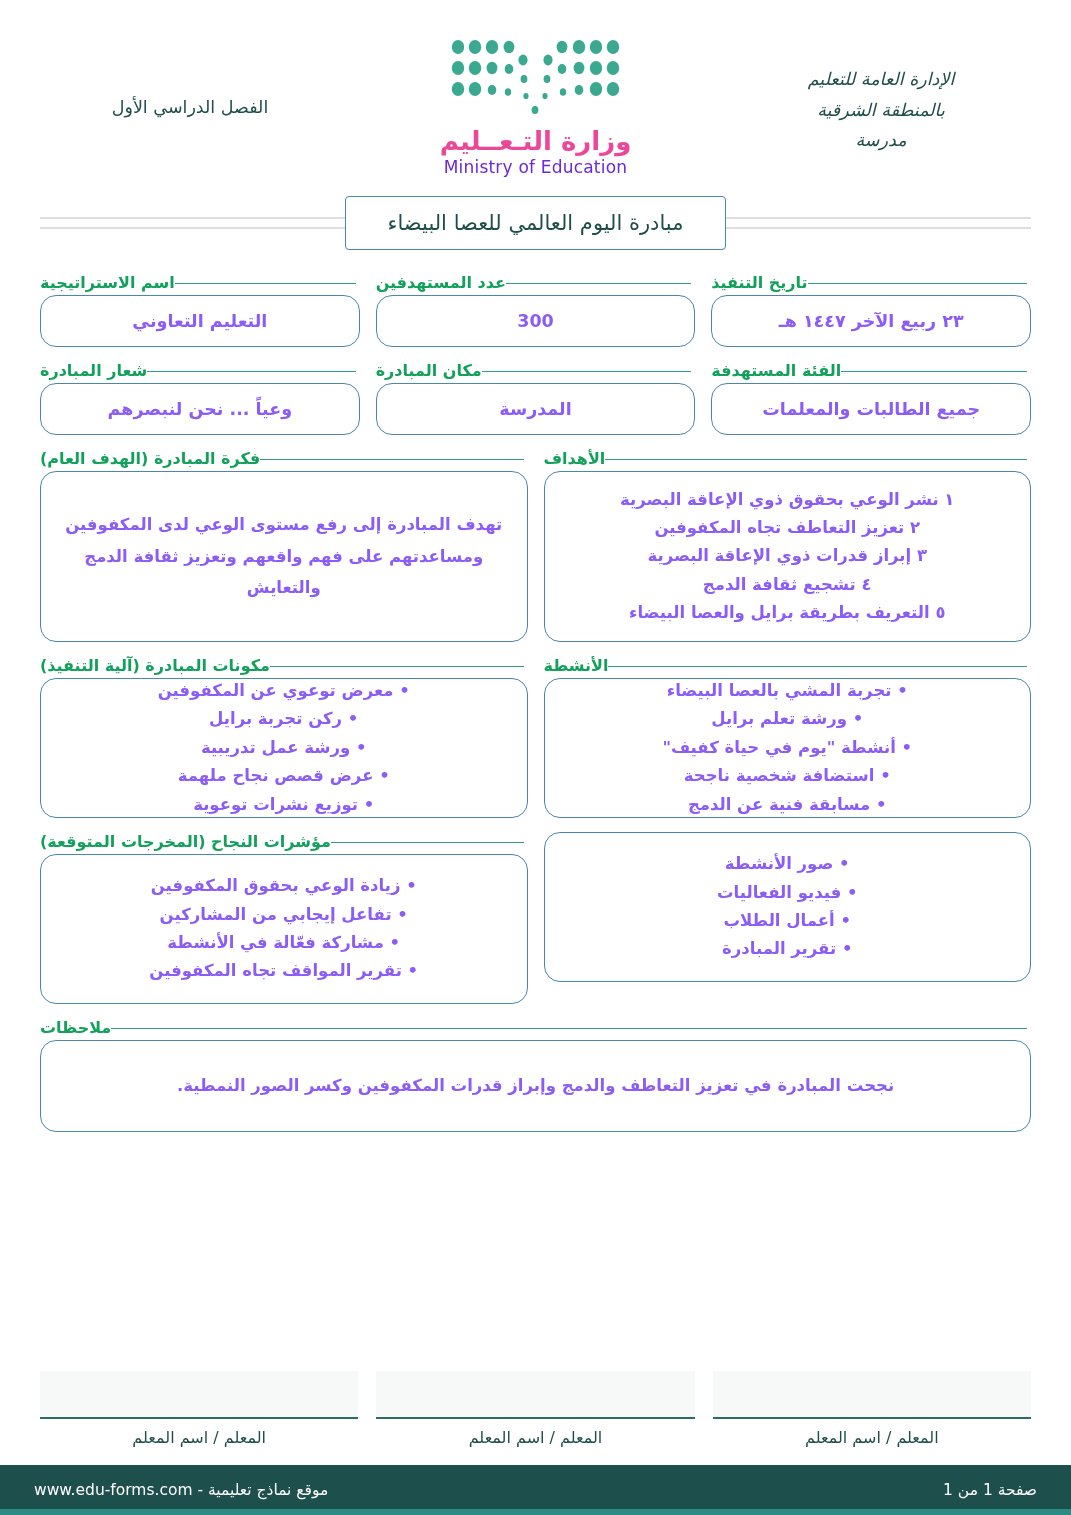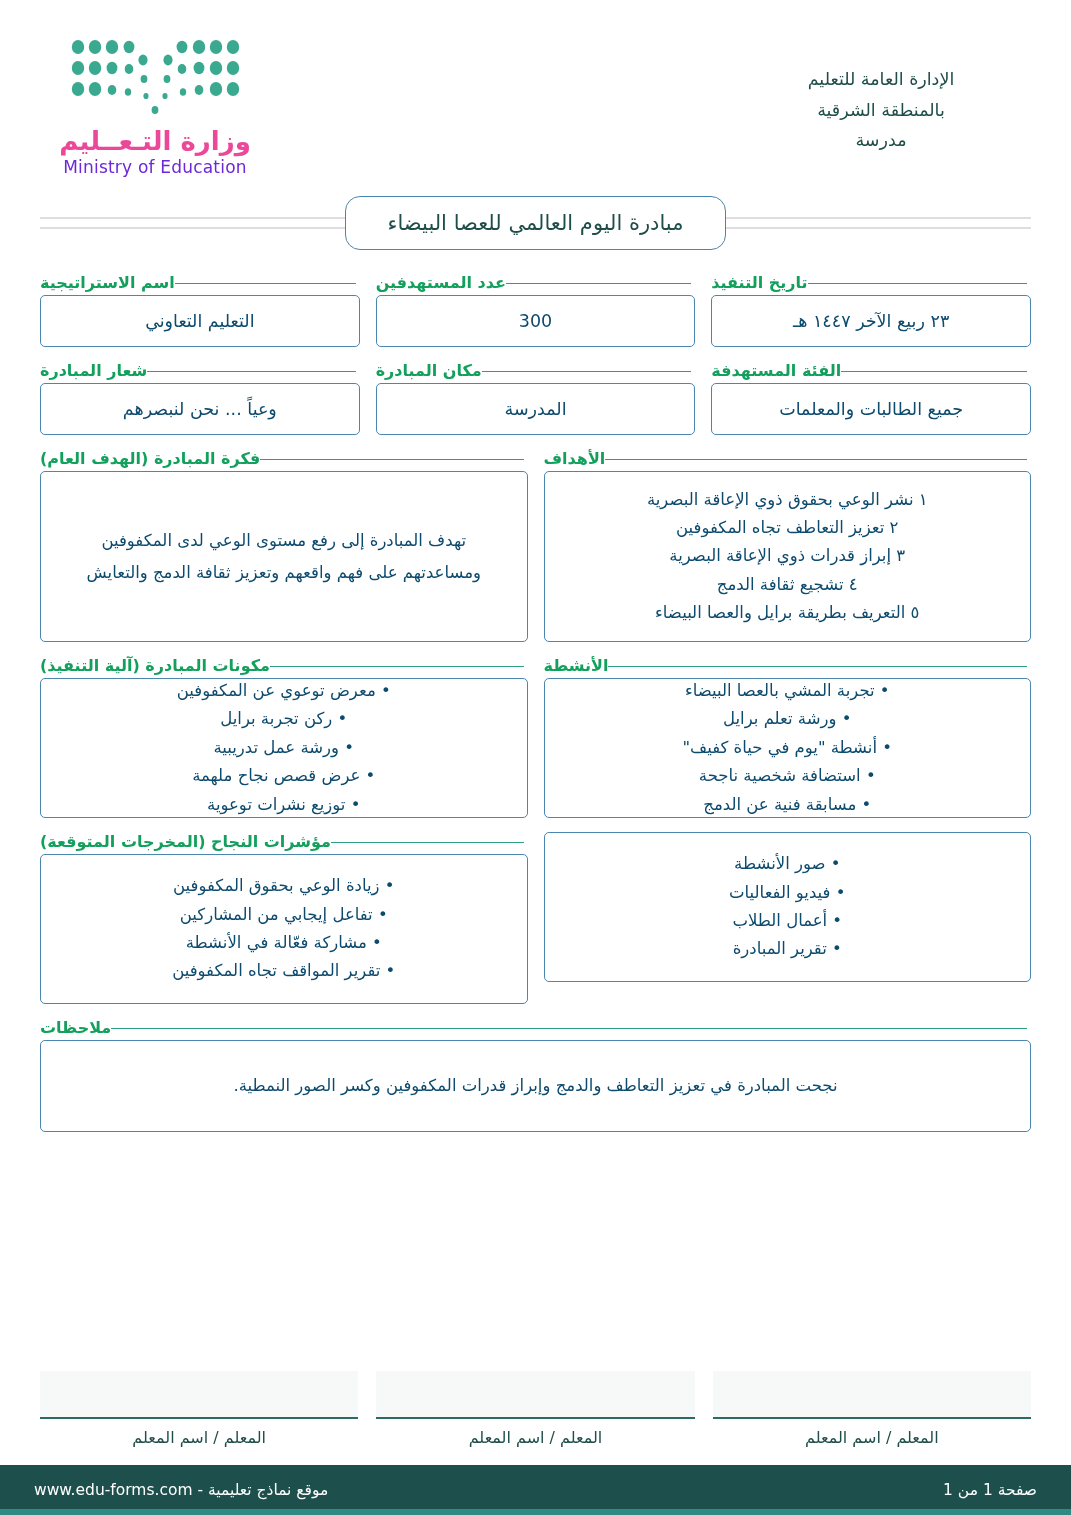--- a/index.html
+++ b/index.html
@@ -33,21 +33,21 @@
     padding: 34px 40px 0 40px;
     box-sizing: border-box;
     height: 185px;
   }
   .hdr-side {
     width: 300px;
     font-size: 17.5px;
     line-height: 1.75;
     color: #1f4e4a;
   }
-  .hdr-right { text-align: center; padding-top: 30px; }
+  .hdr-right { text-align: center; padding-top: 30px; font-style: italic; }
   .hdr-left  { text-align: center; padding-top: 58px; }
   .hdr-right div, .hdr-left div { white-space: nowrap; }
 
   .logo-wrap {
     width: 230px;
     display: flex;
     flex-direction: column;
     align-items: center;
     padding-top: 4px;
   }
@@ -82,21 +82,21 @@
     transform: translateY(-50%);
     height: 9px;
     border-top: 1px solid #bdbdbd;
     border-bottom: 1px solid #bdbdbd;
   }
   .title-box {
     position: relative;
     z-index: 2;
     background: #ffffff;
     border: 1.6px solid #4a86ad;
-    border-radius: 15px;
+    border-radius: 4px;
     padding: 14px 42px;
     font-size: 21px;
     color: #1f4e4a;
     white-space: nowrap;
   }
 
   
   .content {
     padding: 12px 40px 0 40px;
     box-sizing: border-box;
@@ -125,28 +125,29 @@
   }
   .field-label .lbl { flex: 0 0 auto; }
   .field-label .lead {
     flex: 1 1 auto;
     height: 0;
     border-top: 1.6px solid #2e9d86;
     margin-top: 2px;
   }
   .field-box {
     border: 1.6px solid #4a86ad;
-    border-radius: 5px;
+    border-radius: 16px;
     background: #fff;
     display: flex;
     align-items: center;
     justify-content: center;
     font-size: 17.5px;
-    color: #0c4a6e;
+    color: #8b5cf6;
     box-sizing: border-box;
+    font-weight: bold;
   }
   .field-box.small { height: 52px; padding: 4px 14px; text-align: center; }
 
   .field-box.block {
     display: block;
     padding: 16px 22px;
     line-height: 1.85;
     font-size: 16.5px;
   }
   .field-box.h-goal   { height: 171px; }
@@ -266,20 +267,23 @@
           <ellipse cx="115" cy="54" rx="3.2" ry="3.8"></ellipse>
           <ellipse cx="131" cy="52" rx="4.3" ry="5"></ellipse>
           <ellipse cx="148" cy="51" rx="6.2" ry="7"></ellipse>
           <ellipse cx="165" cy="51" rx="6.2" ry="7"></ellipse>
         </g>
       </svg>
       <div class="logo-ar">وزارة التـعــليم</div>
       <div class="logo-en">Ministry of Education</div>
     </div>
 
+    <div class="hdr-side hdr-left">
+      <div>الفصل الدراسي الأول</div>
+    </div>
   </div>
 
   <div class="title-band">
     <div class="rule"></div>
     <div class="title-box">مبادرة اليوم العالمي للعصا البيضاء</div>
   </div>
 
   <div class="content">
 
     <div class="row">

